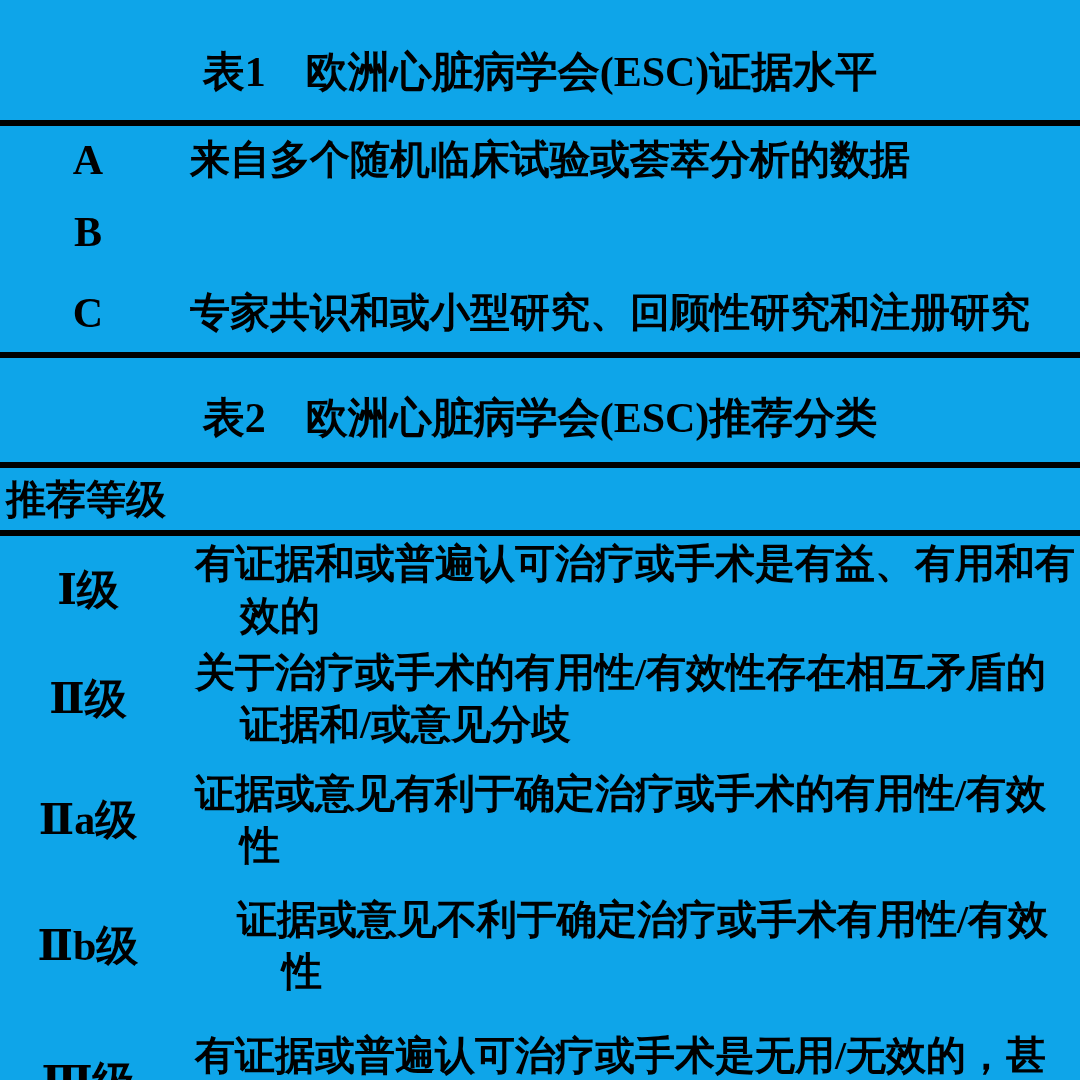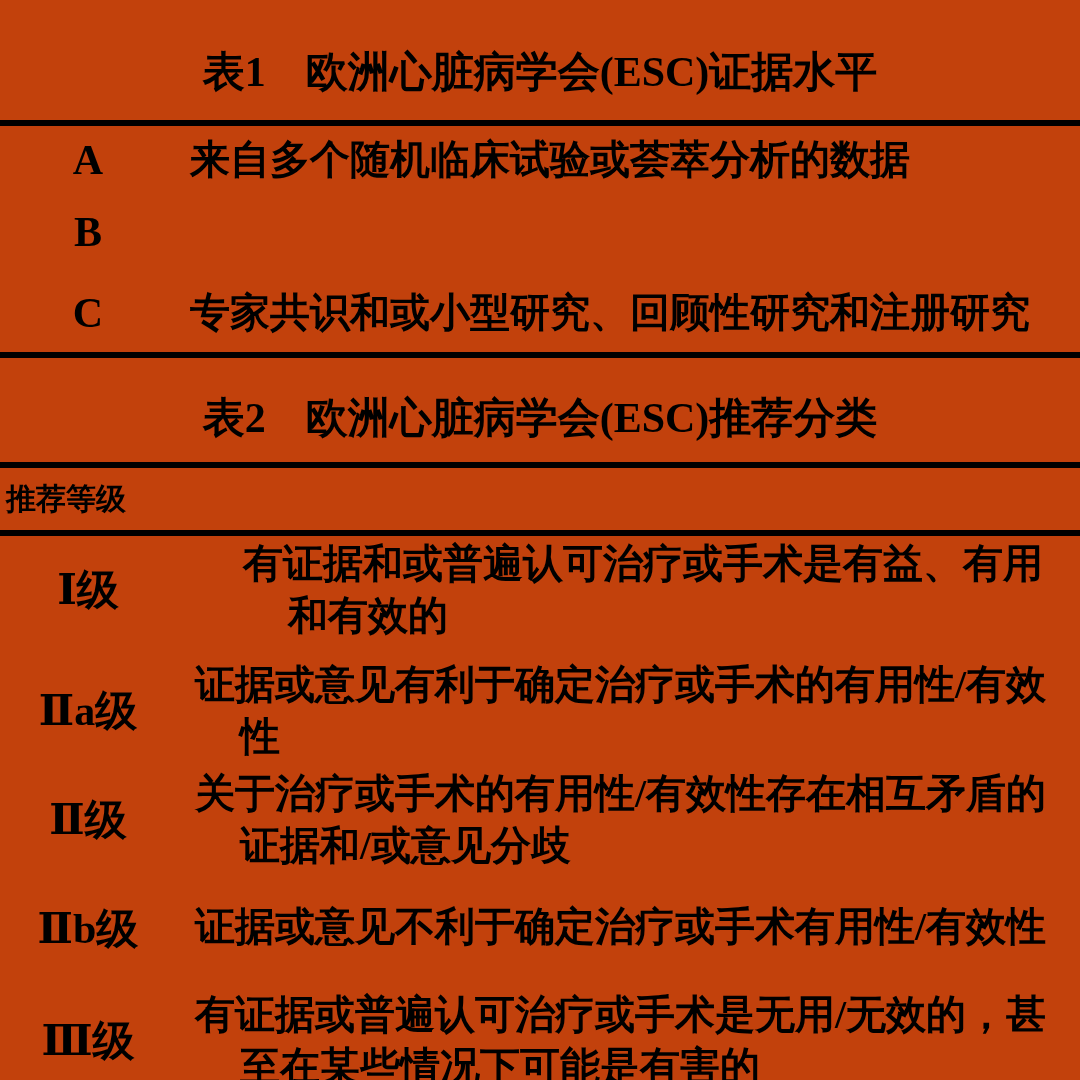--- a/index.html
+++ b/index.html
@@ -1,20 +1,20 @@
 <!DOCTYPE html>
 <html><head>
 <meta charset="utf-8">
 <style>
   html, body { margin: 0; padding: 0; }
   .page {
     position: relative;
     width: 1080px;
     height: 1080px;
-    background: #c2410c;
+    background: #0ea5e9;
     color: #000000;
     font-family: "Liberation Serif", "DejaVu Serif", serif;
     font-weight: bold;
     overflow: hidden;
   }
   .tbl-title {
     display: flex;
     justify-content: center;
     align-items: center;
     gap: 40px;
@@ -57,21 +57,21 @@
   }
   #row-a { margin-top: 8px;  height: 52px; }
   #row-b { margin-top: 20px; height: 52px; }
   #row-c { margin-top: 29px; height: 52px; }
 
   
   .header-row {
     display: flex;
     height: 50px;
     margin-top: 6px;
-    font-size: 30px;
+    font-size: 40px;
     font-family: Liberation Mono, monospace;
   }
   .header-label {
     flex: none;
     width: 176px;
     padding-left: 6px;
     display: flex;
     align-items: center;
     white-space: nowrap;
   }
@@ -81,24 +81,24 @@
     align-items: center;
     justify-content: center;
     padding-right: 66px;
   }
 
   
   .t2 .cell-def {
     padding-left: 64px;
     text-indent: -45px;
   }
-  #row-i   { margin-top: 2px; gap: 48px;  }
+  #row-i   { margin-top: 2px;  }
   #row-ii  { margin-top: 5px;  }
   #row-iia { margin-top: 17px; }
-  #row-iib { margin-top: 29px; }
+  #row-iib { margin-top: 22px; gap: 42px; }
   #row-iii { margin-top: 32px; }
 </style>
 </head>
 <body>
 
 <div class="page">
 
   <div class="tbl-title" id="t1-title">
     <span>表1</span>
     <span>欧洲心脏病学会(ESC)证据水平</span>
@@ -133,27 +133,27 @@
     <div class="header-label">推荐等级</div>
   </div>
 
   <div class="rule" id="rule-t2-mid"></div>
 
   <div class="t2">
     <div class="row" id="row-i">
       <div class="cell-label">Ⅰ级</div>
       <div class="cell-def">有证据和或普遍认可治疗或手术是有益、有用和有效的</div>
     </div>
+    <div class="row" id="row-ii">
+      <div class="cell-label">Ⅱ级</div>
+      <div class="cell-def">关于治疗或手术的有用性/有效性存在相互矛盾的证据和/或意见分歧</div>
+    </div>
     <div class="row" id="row-iia">
       <div class="cell-label">Ⅱa级</div>
       <div class="cell-def">证据或意见有利于确定治疗或手术的有用性/有效性</div>
-    </div>
-    <div class="row" id="row-ii">
-      <div class="cell-label">Ⅱ级</div>
-      <div class="cell-def">关于治疗或手术的有用性/有效性存在相互矛盾的证据和/或意见分歧</div>
     </div>
     <div class="row" id="row-iib">
       <div class="cell-label">Ⅱb级</div>
       <div class="cell-def">证据或意见不利于确定治疗或手术有用性/有效性</div>
     </div>
     <div class="row" id="row-iii">
       <div class="cell-label">Ⅲ级</div>
       <div class="cell-def">有证据或普遍认可治疗或手术是无用/无效的，甚至在某些情况下可能是有害的</div>
     </div>
   </div>

